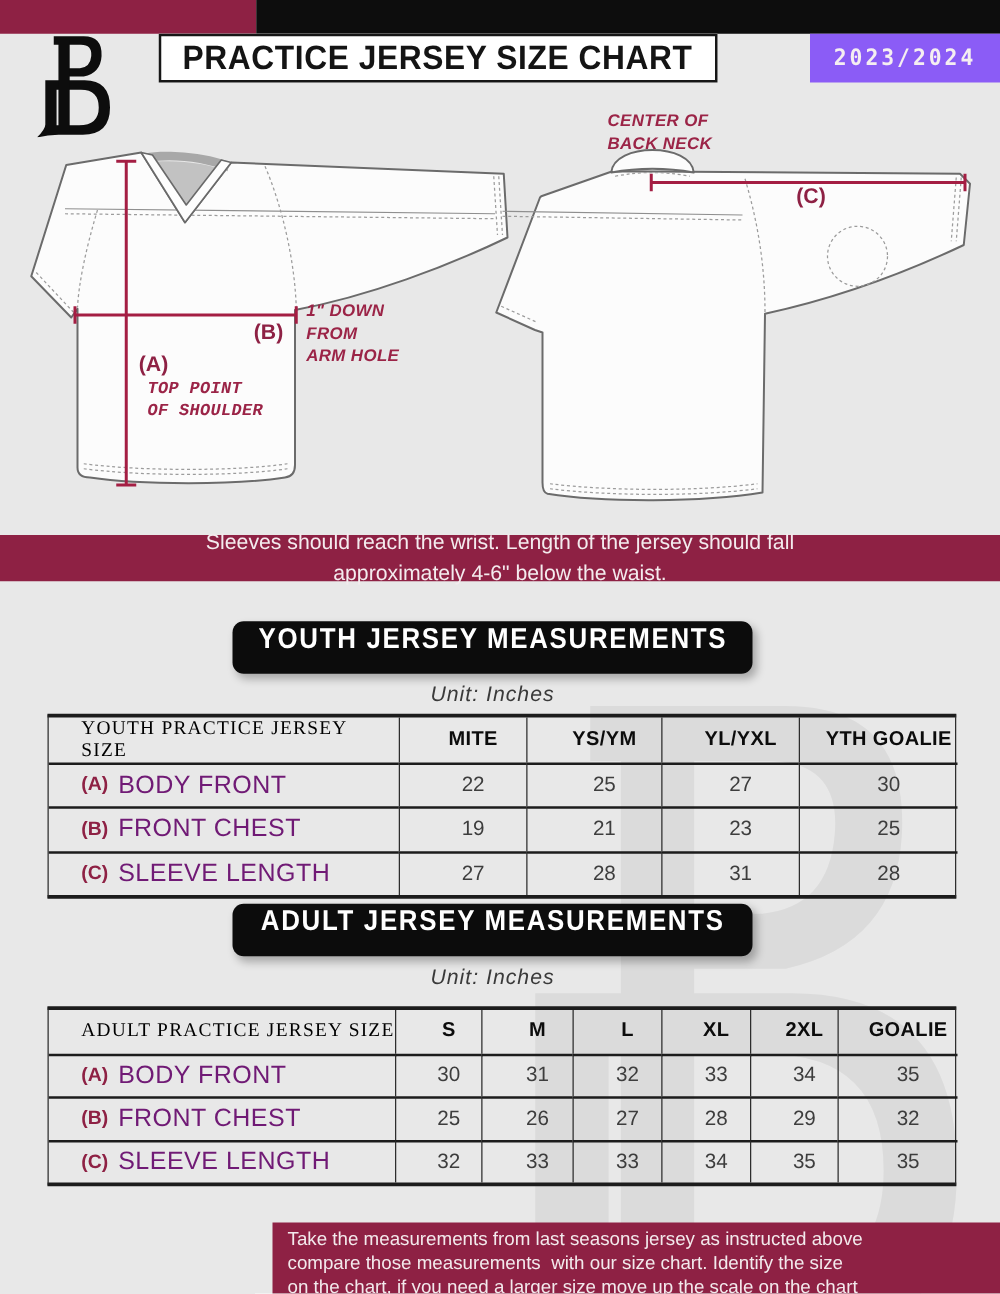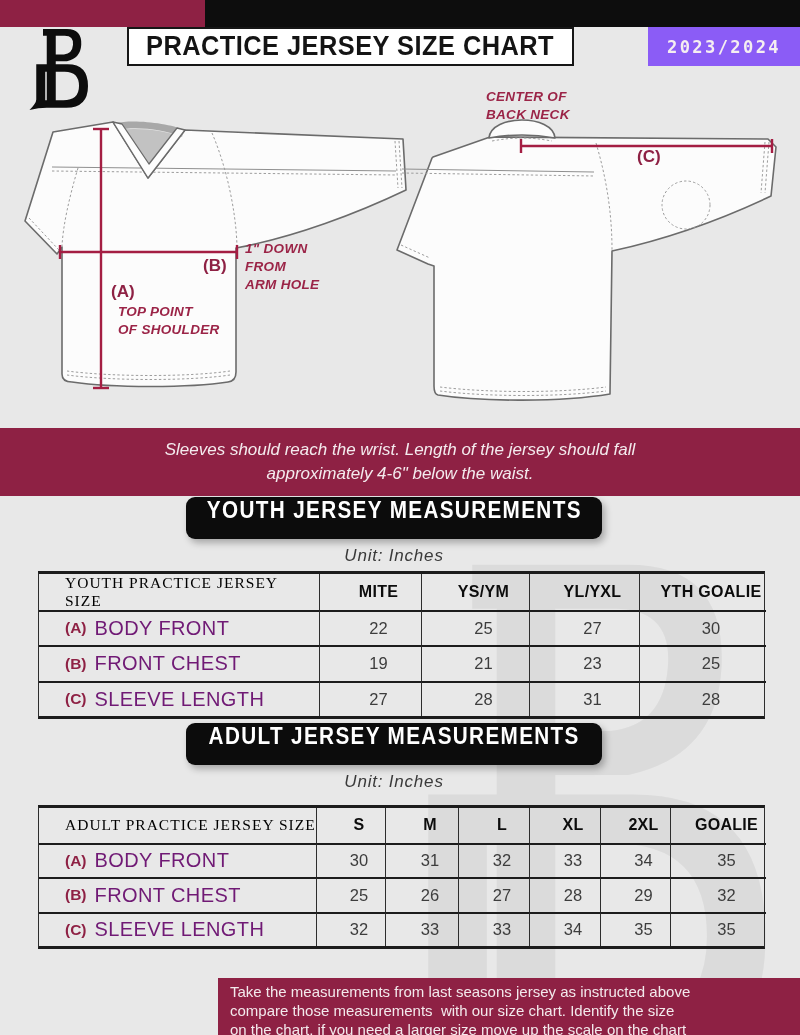--- a/index.html
+++ b/index.html
@@ -36,23 +36,23 @@
   .stitch { fill:none; stroke:#9c9c9c; stroke-width:1; stroke-dasharray:2.4 2.2; }
   .band { fill:#fdfdfd; stroke:#6a6a6a; stroke-width:1.3; stroke-linejoin:round; }
   .measure path { stroke:#a41e43; stroke-width:2.4; fill:none; }
   .keylabel { position:absolute; font-size:17px; font-weight:700; color:#8e2144; }
   .note {
     position:absolute; font-size:13.5px; font-style:italic; font-weight:700;
     color:#9b2447; line-height:1.32; white-space:pre-line; letter-spacing:.3px;
   }
   
   .notice {
-    position:absolute; left:0; top:428px; width:800px; height:68px; background:#8e2144;
+    position:absolute; left:0; top:428px; width:800px; height:37px; background:#8e2144;
     display:flex; align-items:center; justify-content:center; text-align:center;
-    color:#f4ebee; font-size:17px; line-height:1.42; white-space:pre-line;font-style:italic;
+    color:#f4ebee; font-size:17px; line-height:1.42; white-space:pre-line;
   }
   
   .section-banner {
     position:absolute; left:186px; width:416px; height:42px; background:#0c0c0c;
     border-radius:9px; box-shadow:3px 4px 7px rgba(0,0,0,.28);
     display:flex; align-items:flex-start; justify-content:center;
   }
   .section-banner .t {
     color:#ffffff; font-size:23px; font-weight:700; letter-spacing:1.5px;
     display:inline-block; transform:scaleX(.9); white-space:nowrap;
@@ -166,21 +166,21 @@
         <path d="M237 245 L237 259"></path>
     </g>
     <g class="measure">
       <path d="M521 146 L772 146"></path>
         <path d="M521 139 L521 153"></path>
         <path d="M772 139 L772 153"></path>
     </g>
   </svg>
 
   <div class="keylabel" style="left:111px; top:282px;">(A)</div>
-  <div class="note" style="left:118px; top:303px;">TOP POINT
+  <div class="note" style="left:118px; top:303px;font-family:Liberation Mono, monospace;">TOP POINT
 OF SHOULDER</div>
   <div class="keylabel" style="left:203px; top:256px;">(B)</div>
   <div class="note" style="left:245px; top:240px;">1" DOWN
 FROM
 ARM HOLE</div>
   <div class="keylabel" style="left:637px; top:147px;">(C)</div>
   <div class="note" style="left:486px; top:88px;">CENTER OF
 BACK NECK</div>
 
   <div class="notice">Sleeves should reach the wrist. Length of the jersey should fall

